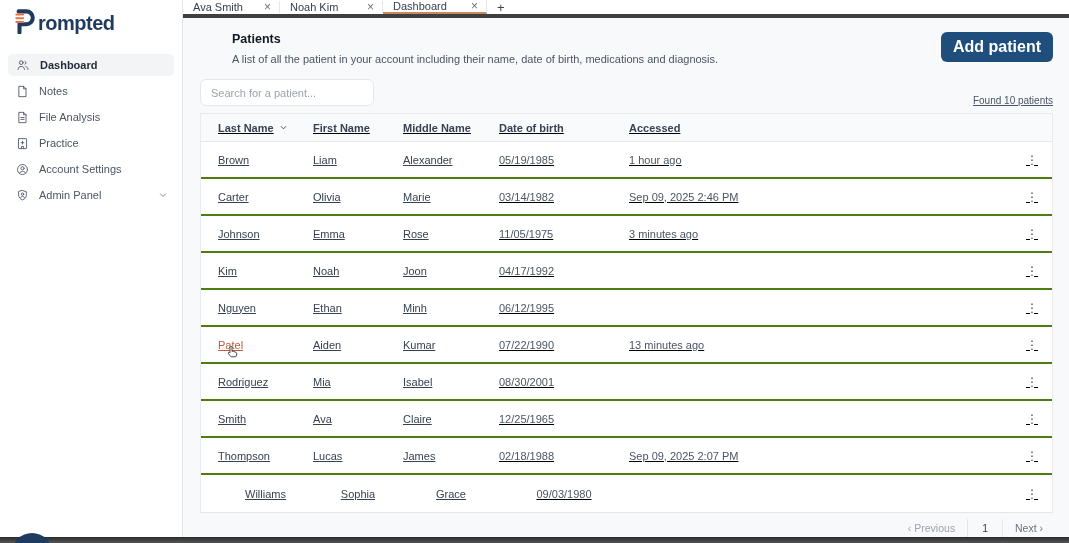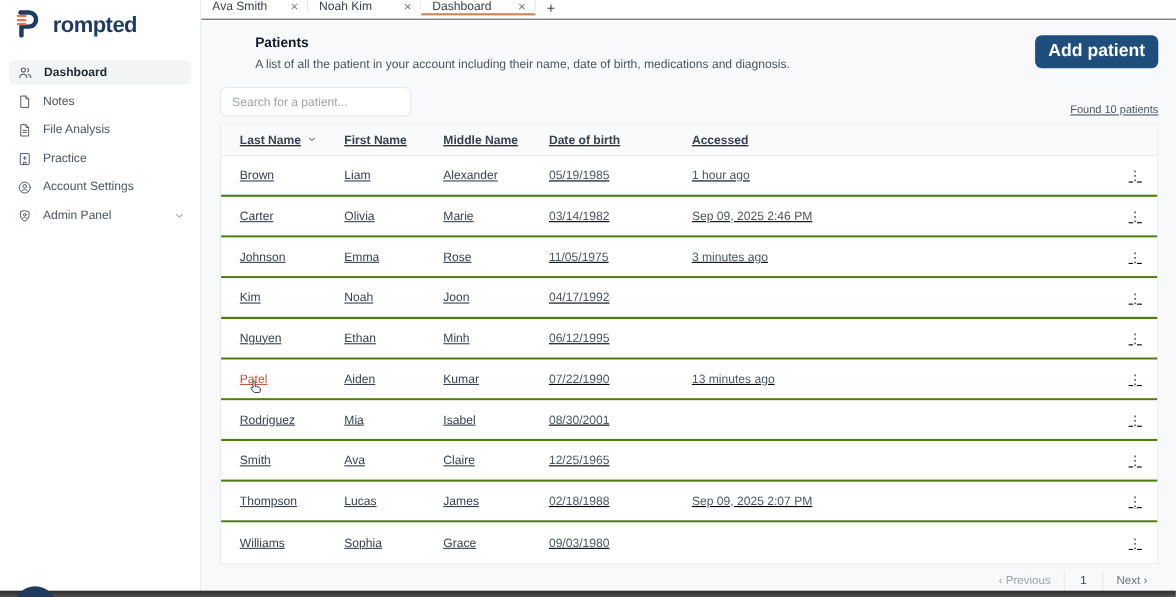--- a/index.html
+++ b/index.html
@@ -3,33 +3,33 @@
 <meta charset="utf-8">
 <style>
   * { margin:0; padding:0; box-sizing:border-box; }
   html,body { width:1069px; height:543px; overflow:hidden; }
   body { font-family:"Liberation Sans", sans-serif; background:#f8f9fa; position:relative; }
 
   .app { display:flex; width:100%; height:100%; }
 
   
   .sidebar { width:183px; min-width:183px; background:#ffffff; border-right:1px solid #e5e7eb; height:100%; }
-  .logo { display:flex; align-items:center; gap:12px; padding:8px 0 10px 14px; }
+  .logo { display:flex; align-items:center; gap:2px; padding:8px 0 10px 14px; }
   .logo-text { font-size:20px; font-weight:bold; color:#1e3a5f; letter-spacing:-0.5px; }
   .side-nav { padding:6px 8px; }
   .side-item { display:flex; align-items:center; gap:10px; height:22px; padding:0 8px; margin-bottom:4px;
                border-radius:5px; color:#4b5563; font-size:11px; cursor:pointer; position:relative; }
   .side-item.active { background:#f3f4f6; color:#1f2937; font-weight:bold; }
   .side-item .icn { display:flex; align-items:center; }
   .side-item .chev { position:absolute; right:6px; display:flex; align-items:center; }
 
   
   .right { flex:1; display:flex; flex-direction:column; height:100%; }
 
-  .tabstrip { height:18px; background:#ffffff; border-bottom:1px solid #404040; display:flex; align-items:flex-start; }
+  .tabstrip { height:18px; background:#ffffff; border-bottom:4px solid #404040; display:flex; align-items:center; }
   .tab { display:flex; align-items:center; justify-content:space-between; padding:0 8px 0 10px;
          border-right:1px solid #e5e7eb; font-size:11px; color:#374151; cursor:pointer; background:#fff; }
   .tab .close { color:#6b7280; font-size:12px; line-height:1; margin-left:6px; }
   .tab.active { border-bottom:2px solid #c9885f; }
   .newtab { display:flex; align-items:center; padding:0 10px; font-size:13px; color:#374151; cursor:pointer; }
 
   .main { flex:1; background:#f8f9fa; padding:14px 16px 0 17px; position:relative; }
 
   .page-header { display:flex; justify-content:space-between; align-items:flex-start;margin-left:32px; }
   .page-title { font-size:12.5px; font-weight:bold; color:#111827; }
@@ -43,21 +43,21 @@
   .search-input::placeholder { color:#9ca3af; }
   .found-link { font-size:10px; color:#4b5563; text-decoration:underline; cursor:pointer; }
 
   
   .table { margin-top:7px; background:#ffffff; border:1px solid #e8eaed; border-bottom:1px solid #e5e7eb;text-decoration:underline; }
   .t-head { display:grid; grid-template-columns:95px 90px 96px 130px 1fr 40px; align-items:center;
             height:28px; background:#f9fafb; padding-left:17px; border-bottom:1px solid #e5e7eb; }
   .t-head .hcell { font-size:11px; font-weight:bold; color:#374151; display:flex; align-items:center; gap:5px; }
   .t-row { display:grid; grid-template-columns:95px 90px 96px 130px 1fr 40px; align-items:center;
            height:37px; padding-left:17px; border-bottom:2px solid #4d7c0f; background:#fff; }
-  .t-row:last-child { border-bottom:none; }
+  .t-row:last-child { border-bottom:none;text-align:center; }
   .cell { font-size:11px; color:#4b5563; }
   .cell a { color:#374151; text-decoration:underline; cursor:pointer; position:relative; display:inline-block; }
   .cell a.hovered { color:#c2593c; }
   .cell .cursor-overlay { position:absolute; left:7px; top:5px; pointer-events:none; }
   .kebab { display:flex; justify-content:center; align-items:center; cursor:pointer;
            font-size:12px; color:#374151; letter-spacing:0; }
 
   
   .pagination { display:flex; justify-content:flex-end; align-items:flex-start; margin-top:6px; padding-right:4px;
                 font-size:10.5px; color:#6b7280; }

